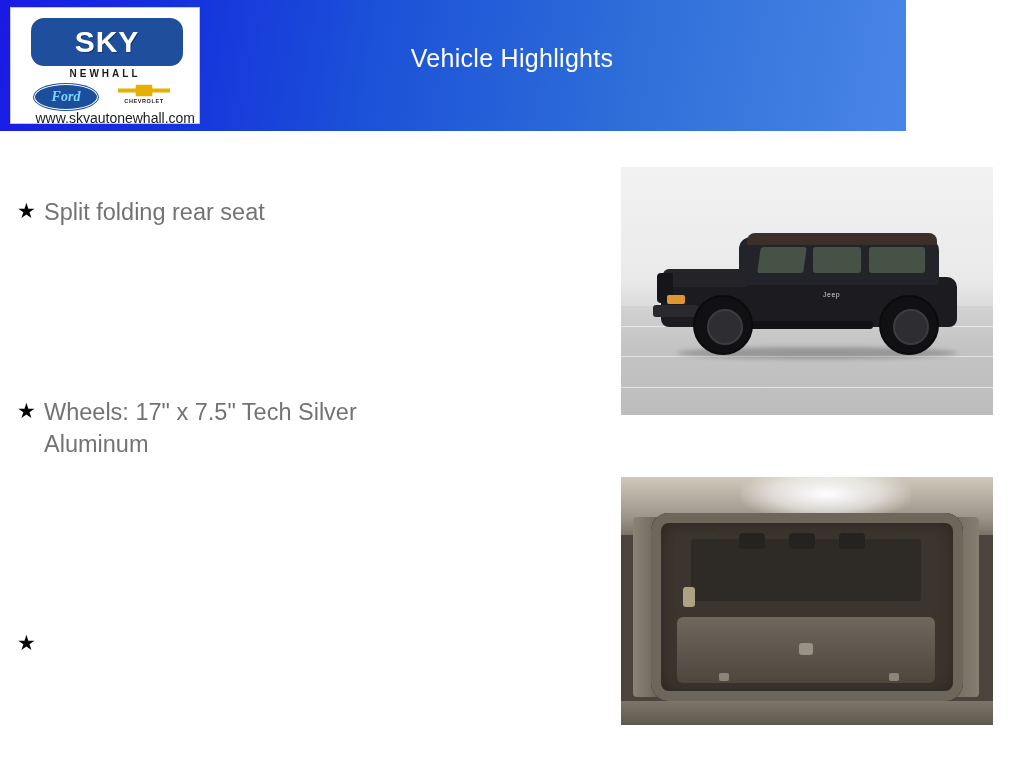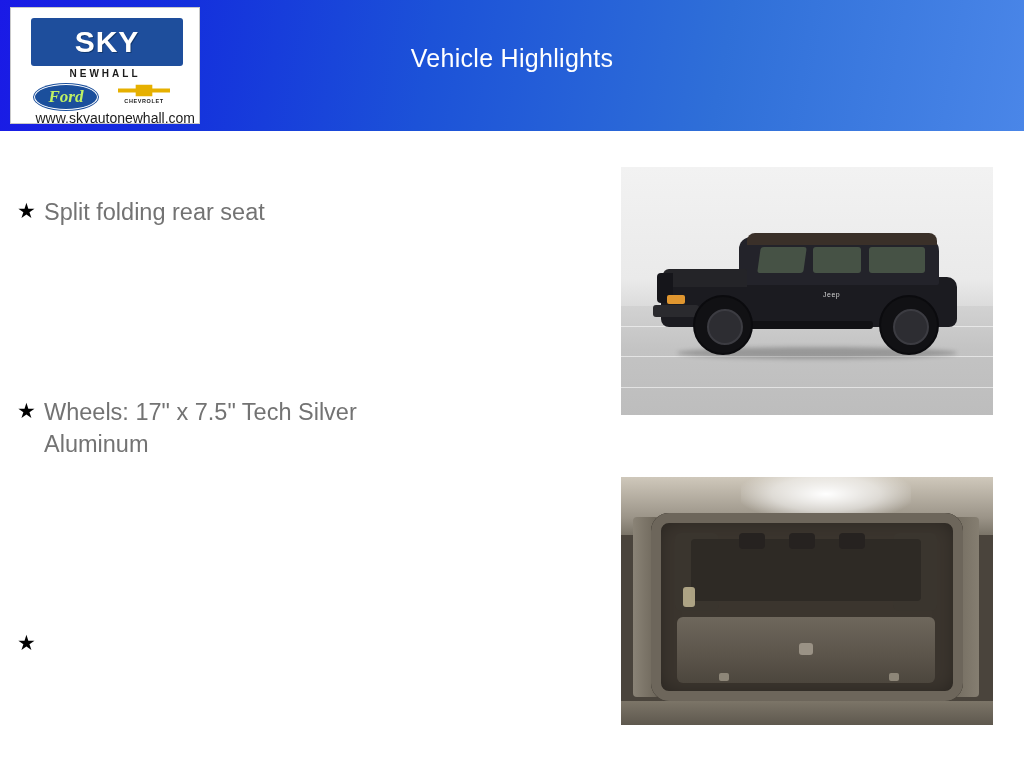--- a/index.html
+++ b/index.html
@@ -18,21 +18,21 @@
     width: 1024px;
     height: 768px;
     background: #ffffff;
   }
 
   
   .header {
     position: absolute;
     left: 0;
     top: 0;
-    width: 1024px;
+    width: 906px;
     height: 131px;
     background: linear-gradient(100deg, #1a1ae6 0%, #1430dd 18%, #1c52d8 42%, #2f6fd8 70%, #4a86e8 100%);
   }
   .header-title {
     position: absolute;
     left: 0;
     top: 0;
     width: 1024px;
     height: 131px;
     display: flex;
@@ -65,21 +65,21 @@
     bottom: 4px;
     background: #ffffff;
   }
   .logo-skybar {
     position: absolute;
     left: 16px;
     top: 6px;
     width: 152px;
     height: 48px;
     background: #1e4e9c;
-    border-radius: 3px;
+    border-radius: 13px;
     display: flex;
     align-items: center;
     justify-content: center;
   }
   .logo-sky {
     color: #ffffff;
     font-weight: bold;
     font-size: 30px;
     letter-spacing: 1px;
     font-family: "Liberation Sans", sans-serif;
@@ -105,25 +105,25 @@
     justify-content: center;
     gap: 14px;
   }
   .brand-ford {
     width: 62px;
     height: 24px;
     border-radius: 50%/50%;
     background: #1b4f9c;
     border: 1.5px solid #ffffff;
     box-shadow: 0 0 0 1px #1b4f9c;
-    color: #bef264;
+    color: #7dd3fc;
     font-family: "Liberation Serif", serif;
     font-style: italic;
     font-weight: bold;
-    font-size: 17px;
+    font-size: 14px;
     display: flex;
     align-items: center;
     justify-content: center;
   }
   .brand-chev {
     width: 64px;
     height: 24px;
     display: flex;
     flex-direction: column;
     align-items: center;

